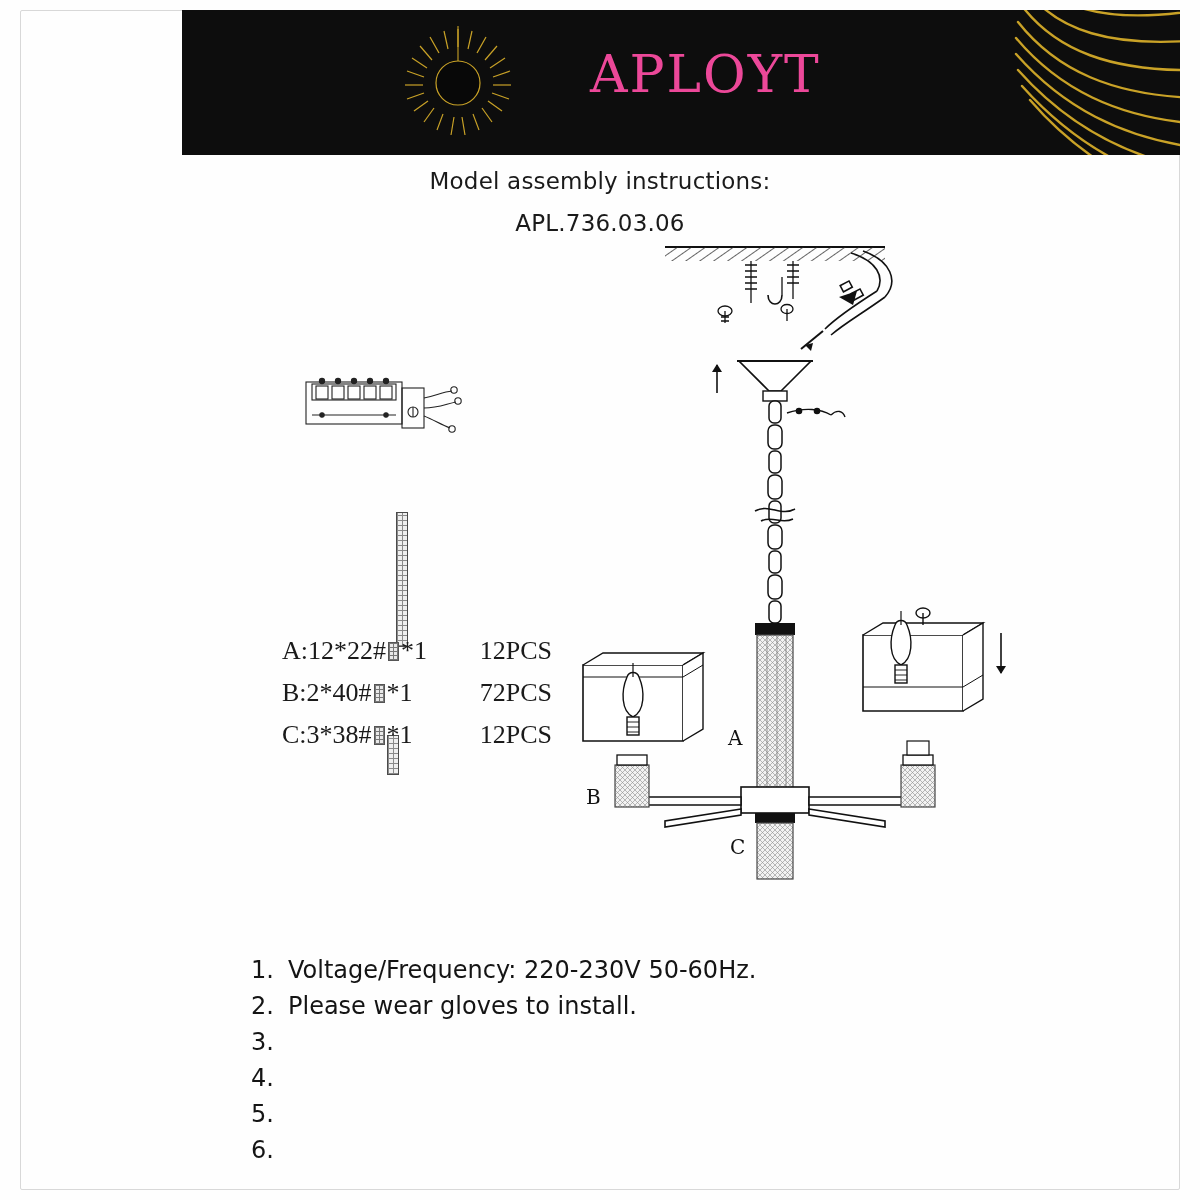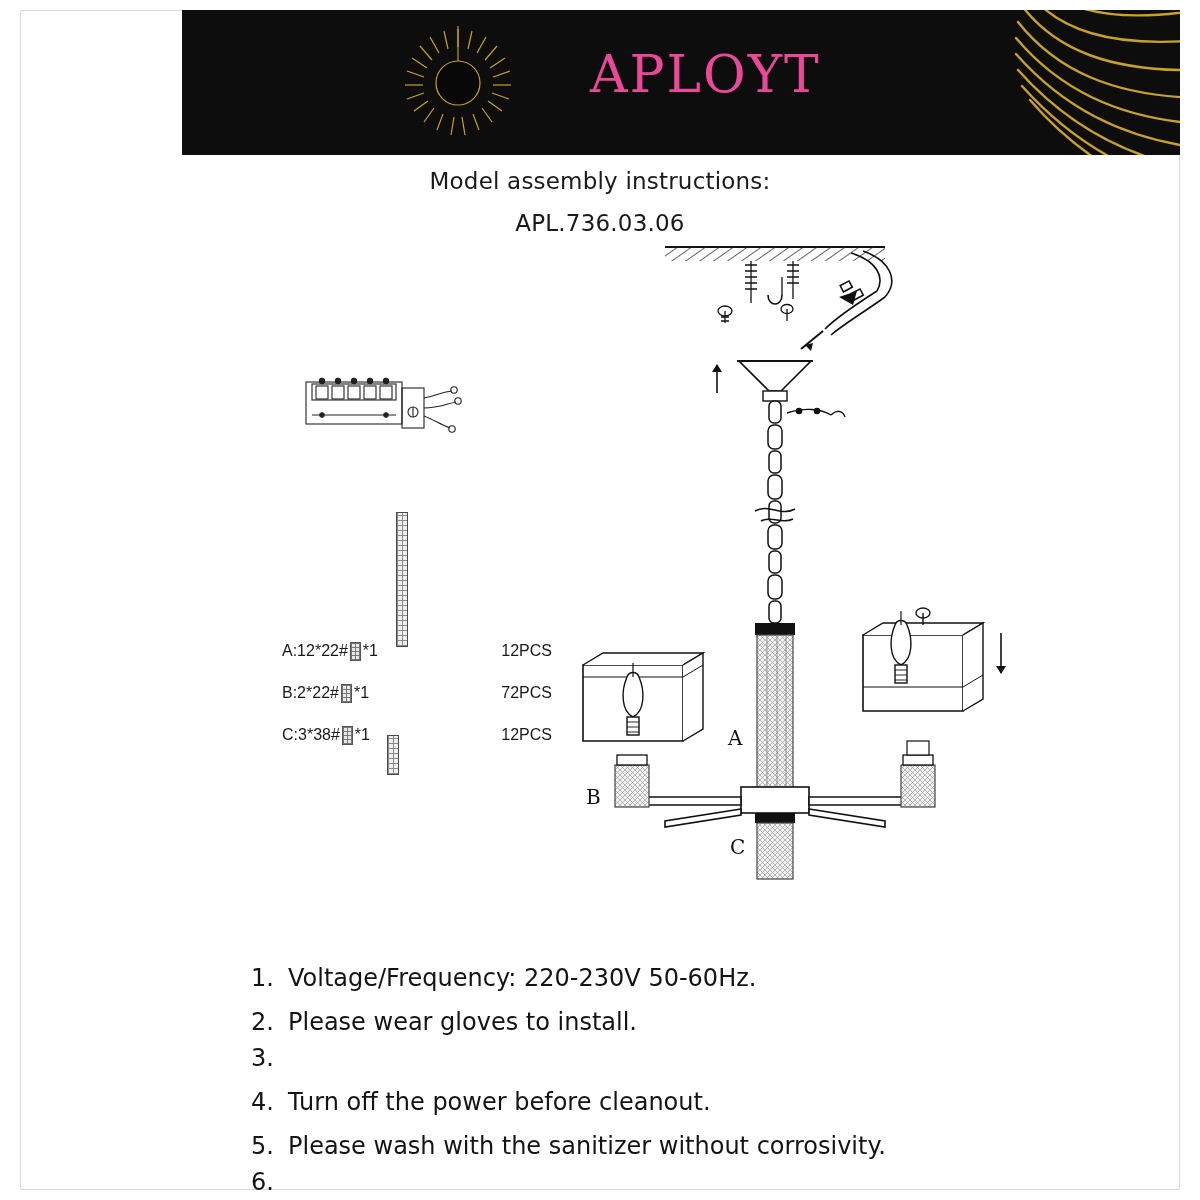--- a/index.html
+++ b/index.html
@@ -92,22 +92,22 @@
   .parts-list {
     position: absolute;
     left: 282px;
     top: 630px;
     width: 270px;
   }
   .part-row {
     display: flex;
     align-items: center;
     height: 42px;
-    font-family: Liberation Sans, sans-serif;
-    font-size: 16px;
+    font-family: Liberation Serif, serif;
+    font-size: 26px;
     white-space: nowrap;
   }
   .part-code { width: 160px; display: flex; align-items: center; }
   .part-chip {
     display: inline-block;
     width: 9px;
     height: 17px;
     margin: 0 2px;
     background:
       repeating-linear-gradient(0deg, #777 0 1px, transparent 1px 4px),
@@ -188,21 +188,21 @@
     font-size: 24px;
     line-height: 36px;
     color: #141414;
   }
   .inst-num {
     width: 38px;
     text-align: right;
     padding-right: 14px;
     flex: none;
   }
-  .inst-text { white-space: nowrap; margin-top: 8px; }
+  .inst-text { white-space: nowrap; }
 </style>
 </head>
 <body>
 
 <div class="page">
   <div class="page-border"></div>
 
   <div class="banner">
     <svg class="sunburst" viewBox="0 0 120 120">
       <g stroke="#c9a227" stroke-width="1.1" fill="none">
@@ -305,21 +305,21 @@
     <div class="part-row">
       <span class="part-code">
         <span>A:12*22#</span>
         <span class="part-chip"></span>
         <span>*1</span>
       </span>
       <span class="part-qty">12PCS</span>
     </div>
     <div class="part-row">
       <span class="part-code">
-        <span>B:2*22#</span>
+        <span>B:2*40#</span>
         <span class="part-chip"></span>
         <span>*1</span>
       </span>
       <span class="part-qty">72PCS</span>
     </div>
     <div class="part-row">
       <span class="part-code">
         <span>C:3*38#</span>
         <span class="part-chip"></span>
         <span>*1</span>
@@ -489,23 +489,21 @@
     </div>
     <div class="inst-row">
       <span class="inst-num">2.</span>
       <span class="inst-text">Please wear gloves to install.</span>
     </div>
     <div class="inst-row">
       <span class="inst-num">3.</span>
     </div>
     <div class="inst-row">
       <span class="inst-num">4.</span>
-      <span class="inst-text">Turn off the power before cleanout.</span>
     </div>
     <div class="inst-row">
       <span class="inst-num">5.</span>
-      <span class="inst-text">Please wash with the sanitizer without corrosivity.</span>
     </div>
     <div class="inst-row">
       <span class="inst-num">6.</span>
     </div>
   </div>
 </div>
 
 </body></html>

